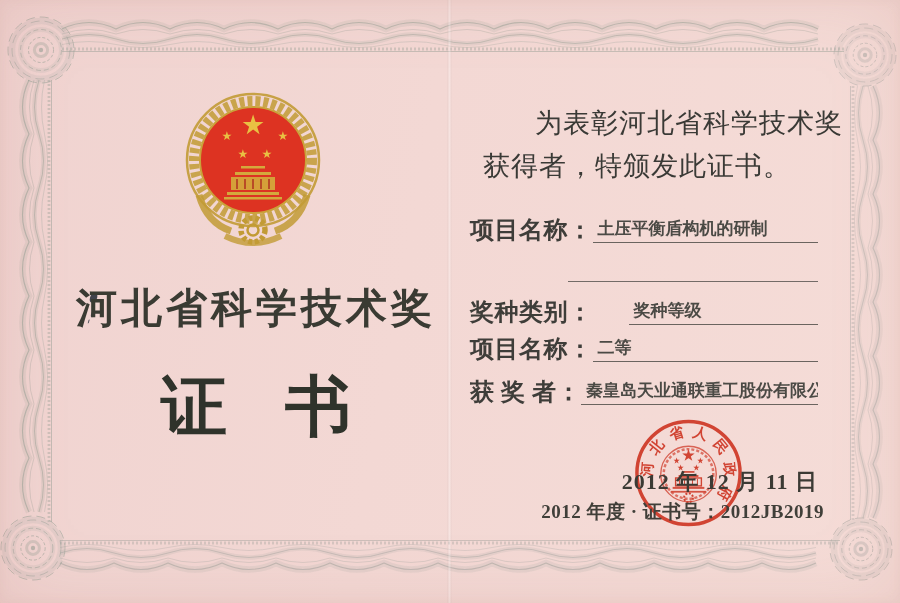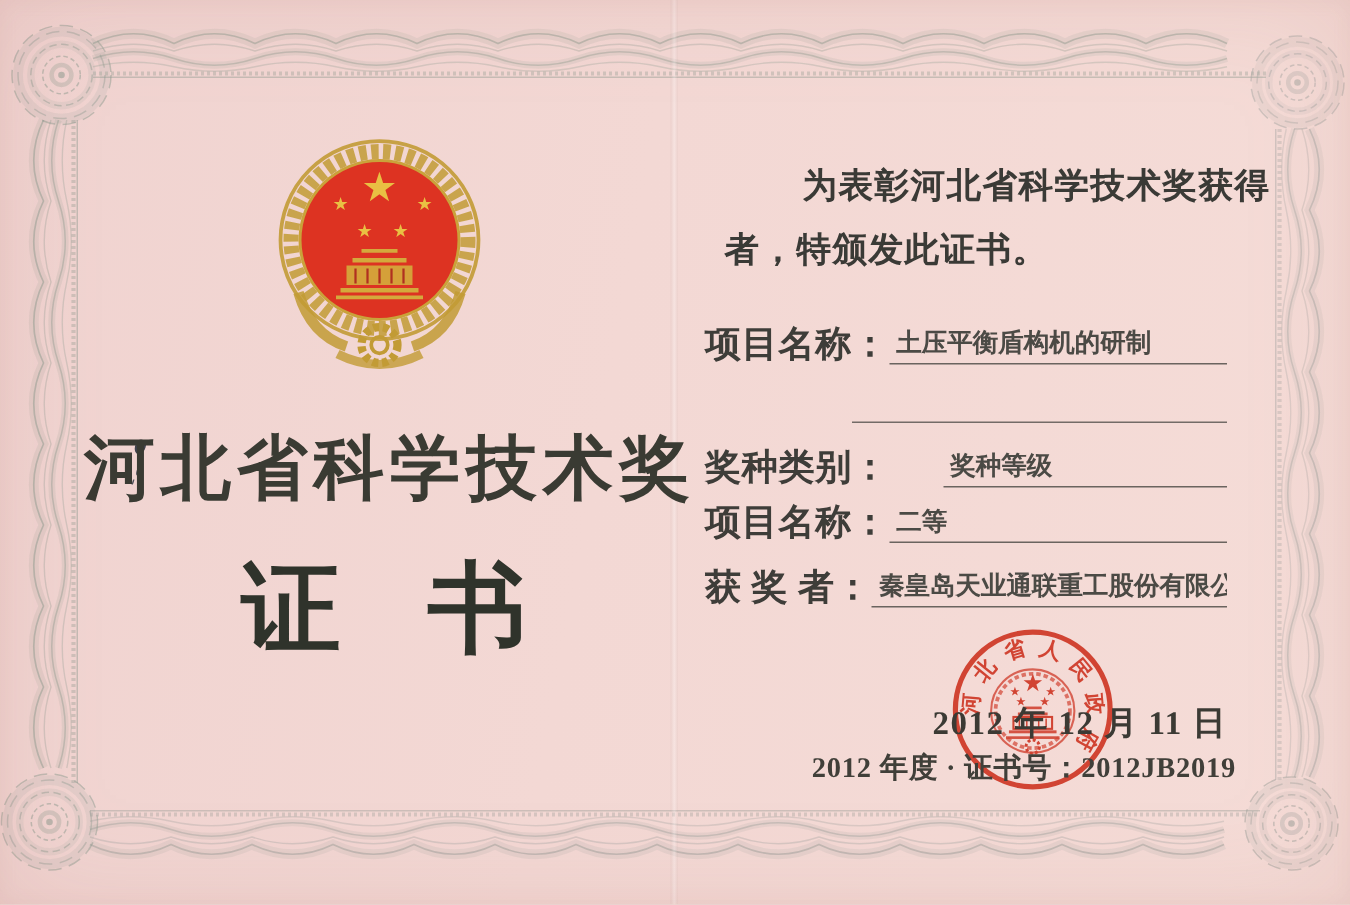--- a/index.html
+++ b/index.html
@@ -22,29 +22,29 @@
     background:linear-gradient(90deg,rgba(120,80,75,.06),rgba(255,255,255,.28),rgba(120,80,75,.05));
   }
   .speck{
     position:absolute;left:90px;top:293px;width:7px;height:10px;border-radius:50% 40% 55% 45%;
     background:#232a36;opacity:.85;transform:rotate(14deg);
     box-shadow:3px 16px 0 -2px #2a3140, 1px 24px 0 -3px #333a46;
   }
   .emblem{position:absolute;left:183px;top:92px;width:140px;height:158px;}
   .title{
     position:absolute;left:56px;top:281px;width:400px;text-align:center;
-    font-size:47px;font-weight:bold;letter-spacing:4px;color:#3a3b33;white-space:nowrap;
+    font-size:41px;font-weight:bold;letter-spacing:4px;color:#3a3b33;white-space:nowrap;
   }
   .certword{
     position:absolute;left:56px;top:374px;width:400px;display:flex;justify-content:center;gap:58px;
     font-size:66px;font-weight:900;color:#2f332b;line-height:1;
   }
   .intro{
     position:absolute;left:483px;top:102px;width:380px;
-    font-size:23px;font-weight:bold;line-height:43px;letter-spacing:1px;
+    font-size:27px;font-weight:normal;line-height:43px;letter-spacing:1px;
     text-indent:52px;color:#3a3a36;
   }
   .field{
     position:absolute;left:470px;width:348px;display:flex;align-items:flex-end;
   }
   .flabel{
     flex:0 0 104px;font-size:24px;font-weight:bold;color:#3e3d39;
     letter-spacing:.5px;line-height:1.05;white-space:nowrap;
   }
   .fvalue{

